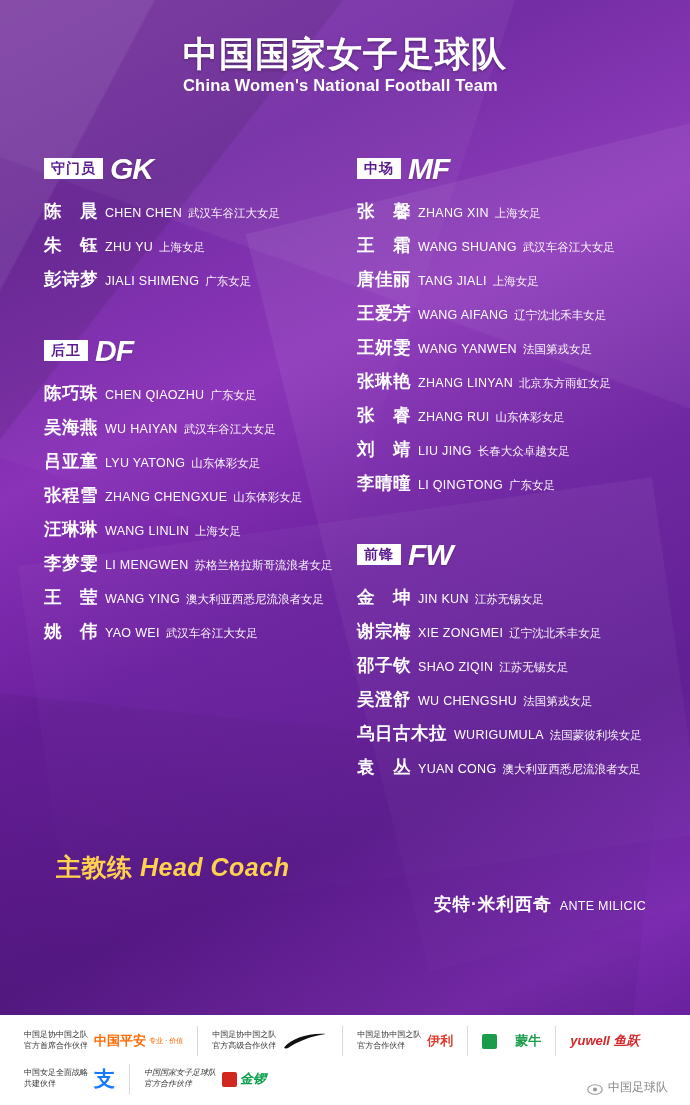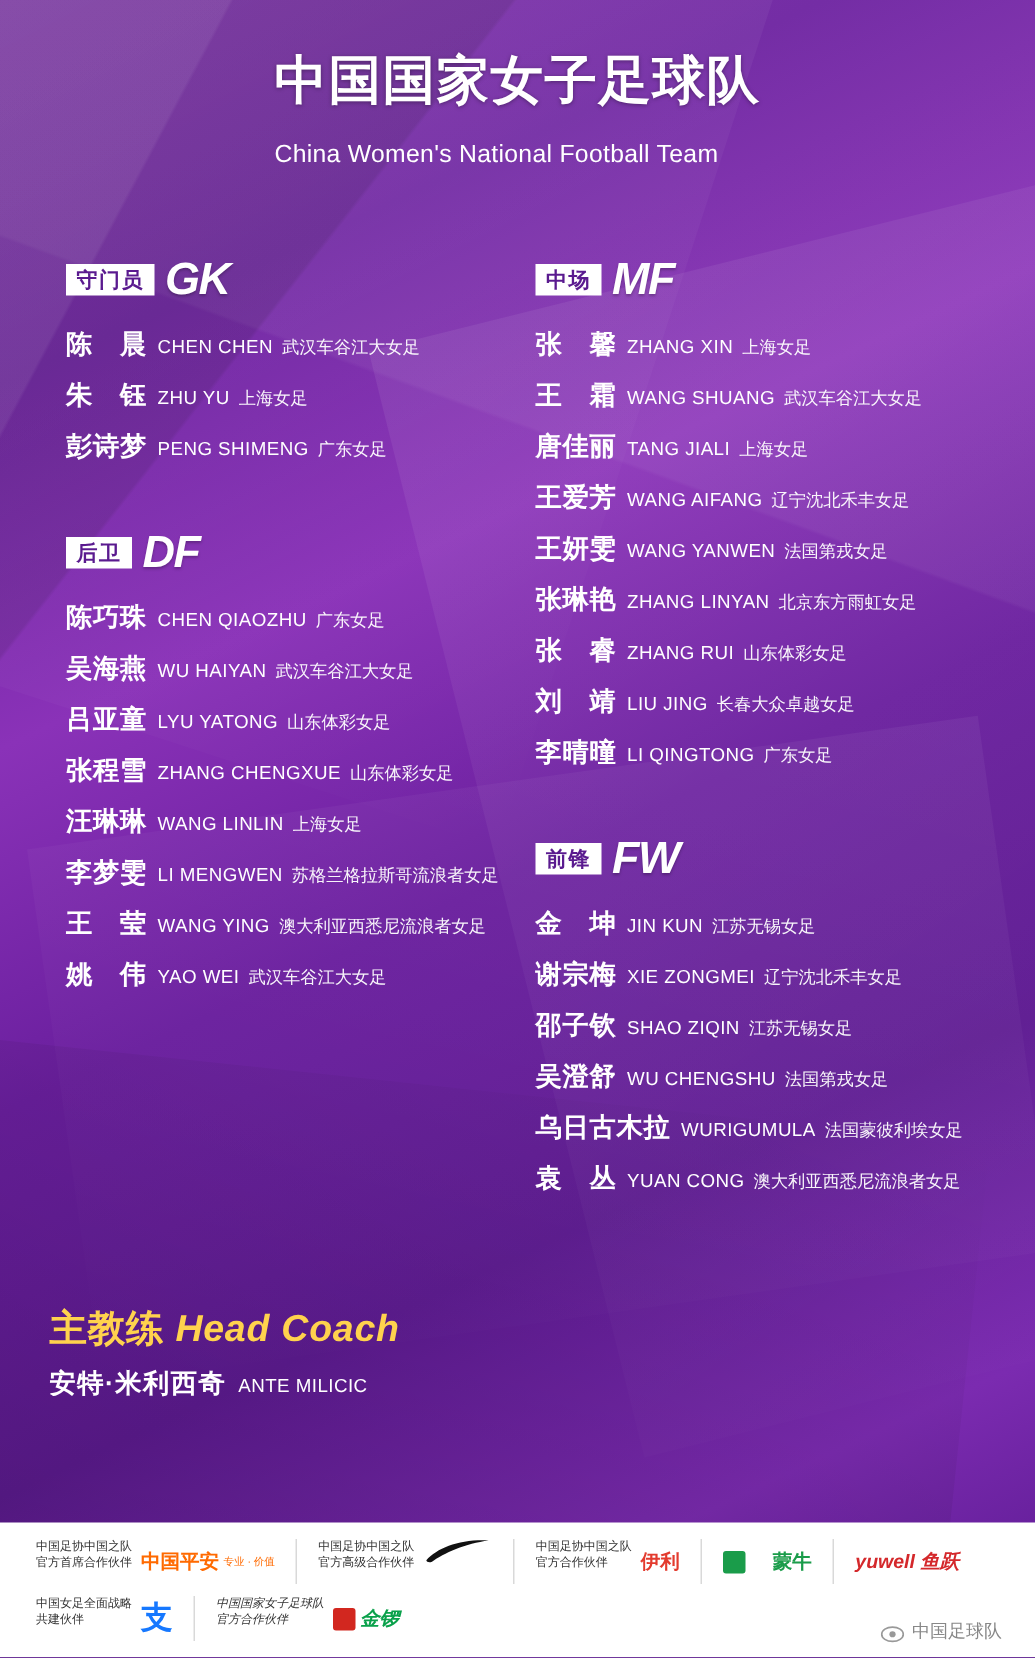--- a/index.html
+++ b/index.html
@@ -45,23 +45,23 @@
   .title-block { color: #fff; }
   .title-cn {
     font-size: 35px;
     font-weight: bold;
     letter-spacing: 1px;
     line-height: 1.12;
     text-shadow: 0 1px 3px rgba(0,0,0,0.35);
   }
   .title-en {
     font-size: 16.5px;
-    font-weight: normal;
+    font-weight: bold;
     letter-spacing: 0.2px;
-    margin-top: 21px;
+    margin-top: 3px;
   }
 
   
   .columns {
     position: relative;
     display: flex;
     padding: 58px 44px 0 44px;
   }
   .col { width: 50%; }
   .col.right { padding-left: 12px; }
@@ -115,34 +115,35 @@
   }
   .p-club {
     color: #ffffff;
     font-size: 11.5px;
     opacity: 0.95;
   }
 
   
   .coach {
     position: relative;
-    padding: 18px 44px 0 33px;
+    padding: 18px 44px 0 56px;
     margin-top: 10px;
   }
   .coach-title {
     font-size: 25px;
     font-weight: bold;
     color: #ffd24d;
     letter-spacing: 0.5px;
   }
   .coach-title .en { font-style: italic; }
   .coach-name {
     margin-top: 8px;
     display: flex;
     align-items: baseline;
+    justify-content: flex-end;
   }
   .coach-cn {
     color: #ffffff;
     font-size: 17.5px;
     font-weight: bold;
     letter-spacing: 1px;
     margin-right: 8px;
   }
   .coach-en {
     color: #ffffff;
@@ -159,20 +160,21 @@
     background: #ffffff;
     padding: 7px 24px 0 24px;
   }
   .sponsor-row {
     display: flex;
     align-items: center;
     height: 38px;
   }
   .sponsor-cell {
     display: flex;
+    align-items: center;
     gap: 6px;
     padding-right: 14px;
     border-right: 1px solid #d9d9d9;
     margin-right: 14px;
     height: 30px;
   }
   .sponsor-cell:last-child { border-right: none; font-style: italic; }
   .sp-label {
     font-size: 8px;
     color: #333;
@@ -238,21 +240,21 @@
           <span class="p-en">CHEN CHEN</span>
           <span class="p-club">武汉车谷江大女足</span>
         </div>
         <div class="player">
           <span class="p-cn">朱　钰</span>
           <span class="p-en">ZHU YU</span>
           <span class="p-club">上海女足</span>
         </div>
         <div class="player">
           <span class="p-cn">彭诗梦</span>
-          <span class="p-en">PENG SHIMENG</span>
+          <span class="p-en">JIALI SHIMENG</span>
           <span class="p-club">广东女足</span>
         </div>
       </div>
 
       <div class="section">
         <div class="section-head">
           <span class="tag-cn">后卫</span>
           <span class="tag-en">DF</span>
         </div>
         <div class="player">

